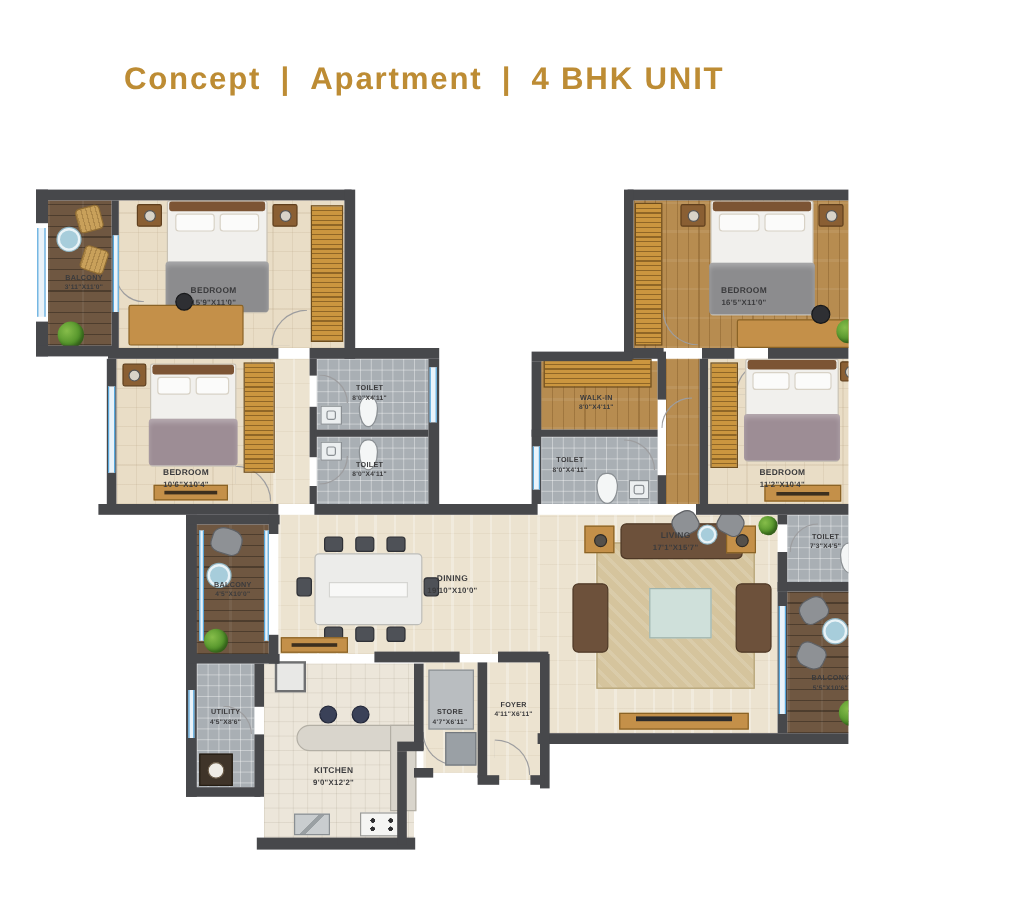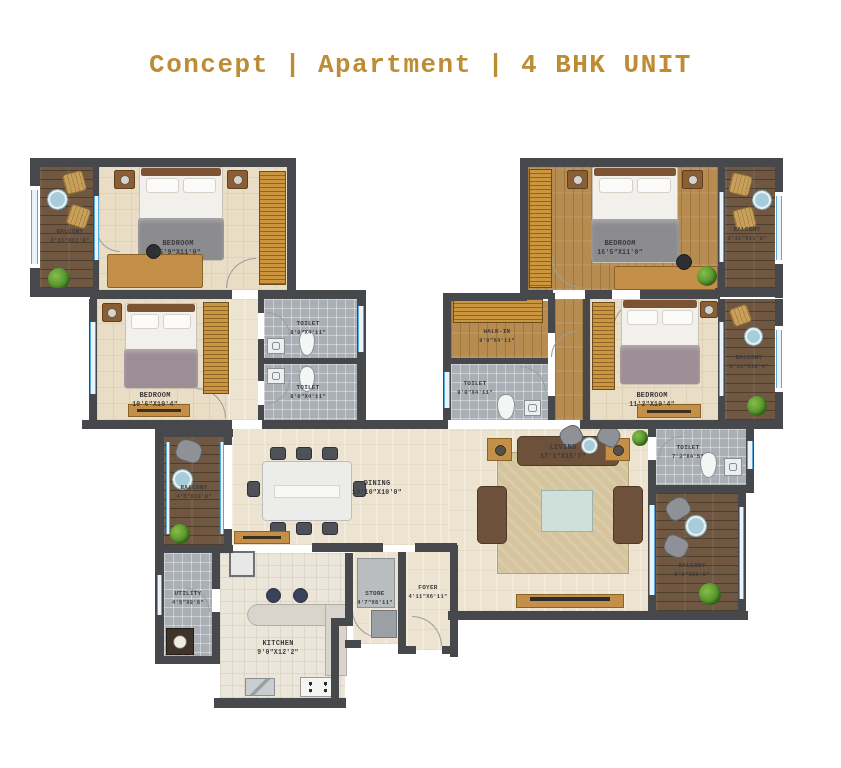--- a/index.html
+++ b/index.html
@@ -1,16 +1,16 @@
 <!DOCTYPE html>
 <html><head>
 <meta charset="utf-8">
 <style>
   html,body{margin:0;padding:0;background:#ffffff}
-  .page{position:relative;width:841px;height:768px;background:#fff;overflow:hidden;font-family:Liberation Mono, monospace}
+  .page{position:relative;width:707px;height:768px;background:#fff;overflow:hidden;font-family:Liberation Sans, sans-serif}
   .title{position:absolute;top:50px;left:0;right:0;text-align:center;font-size:26px;font-weight:bold;color:#BD8C34;letter-spacing:1.5px}
   .title .sep{margin:0 16px;font-weight:bold;color:#BD8C34}
   .r{position:absolute}
   
   .floor-cream{background-color:#ece3d0;background-image:repeating-linear-gradient(90deg,rgba(255,255,255,.28) 0 2px,transparent 2px 16px),repeating-linear-gradient(0deg,rgba(165,145,112,.10) 0 1px,transparent 1px 20px)}
   .floor-tan{background-color:#e9ddc6;background-image:repeating-linear-gradient(0deg,rgba(172,150,118,.16) 0 1px,transparent 1px 16px),repeating-linear-gradient(90deg,rgba(172,150,118,.16) 0 1px,transparent 1px 16px)}
   .floor-wood{background-color:#b78c50;background-image:repeating-linear-gradient(90deg,rgba(116,78,30,.35) 0 1px,transparent 1px 9px),repeating-linear-gradient(0deg,rgba(255,255,255,.07) 0 2px,transparent 2px 24px)}
   .deck{background-color:#6f5741;background-image:repeating-linear-gradient(0deg,rgba(0,0,0,.30) 0 1px,transparent 1px 9px),repeating-linear-gradient(90deg,rgba(255,255,255,.06) 0 2px,transparent 2px 28px)}
   .tile{background-color:#a9afb4;background-image:linear-gradient(rgba(255,255,255,.38) 1px,transparent 1px),linear-gradient(90deg,rgba(255,255,255,.38) 1px,transparent 1px);background-size:9px 9px}
   .floor-kitchen{background-color:#ece6da;background-image:linear-gradient(rgba(150,140,120,.16) 1px,transparent 1px),linear-gradient(90deg,rgba(150,140,120,.16) 1px,transparent 1px);background-size:12px 12px}

